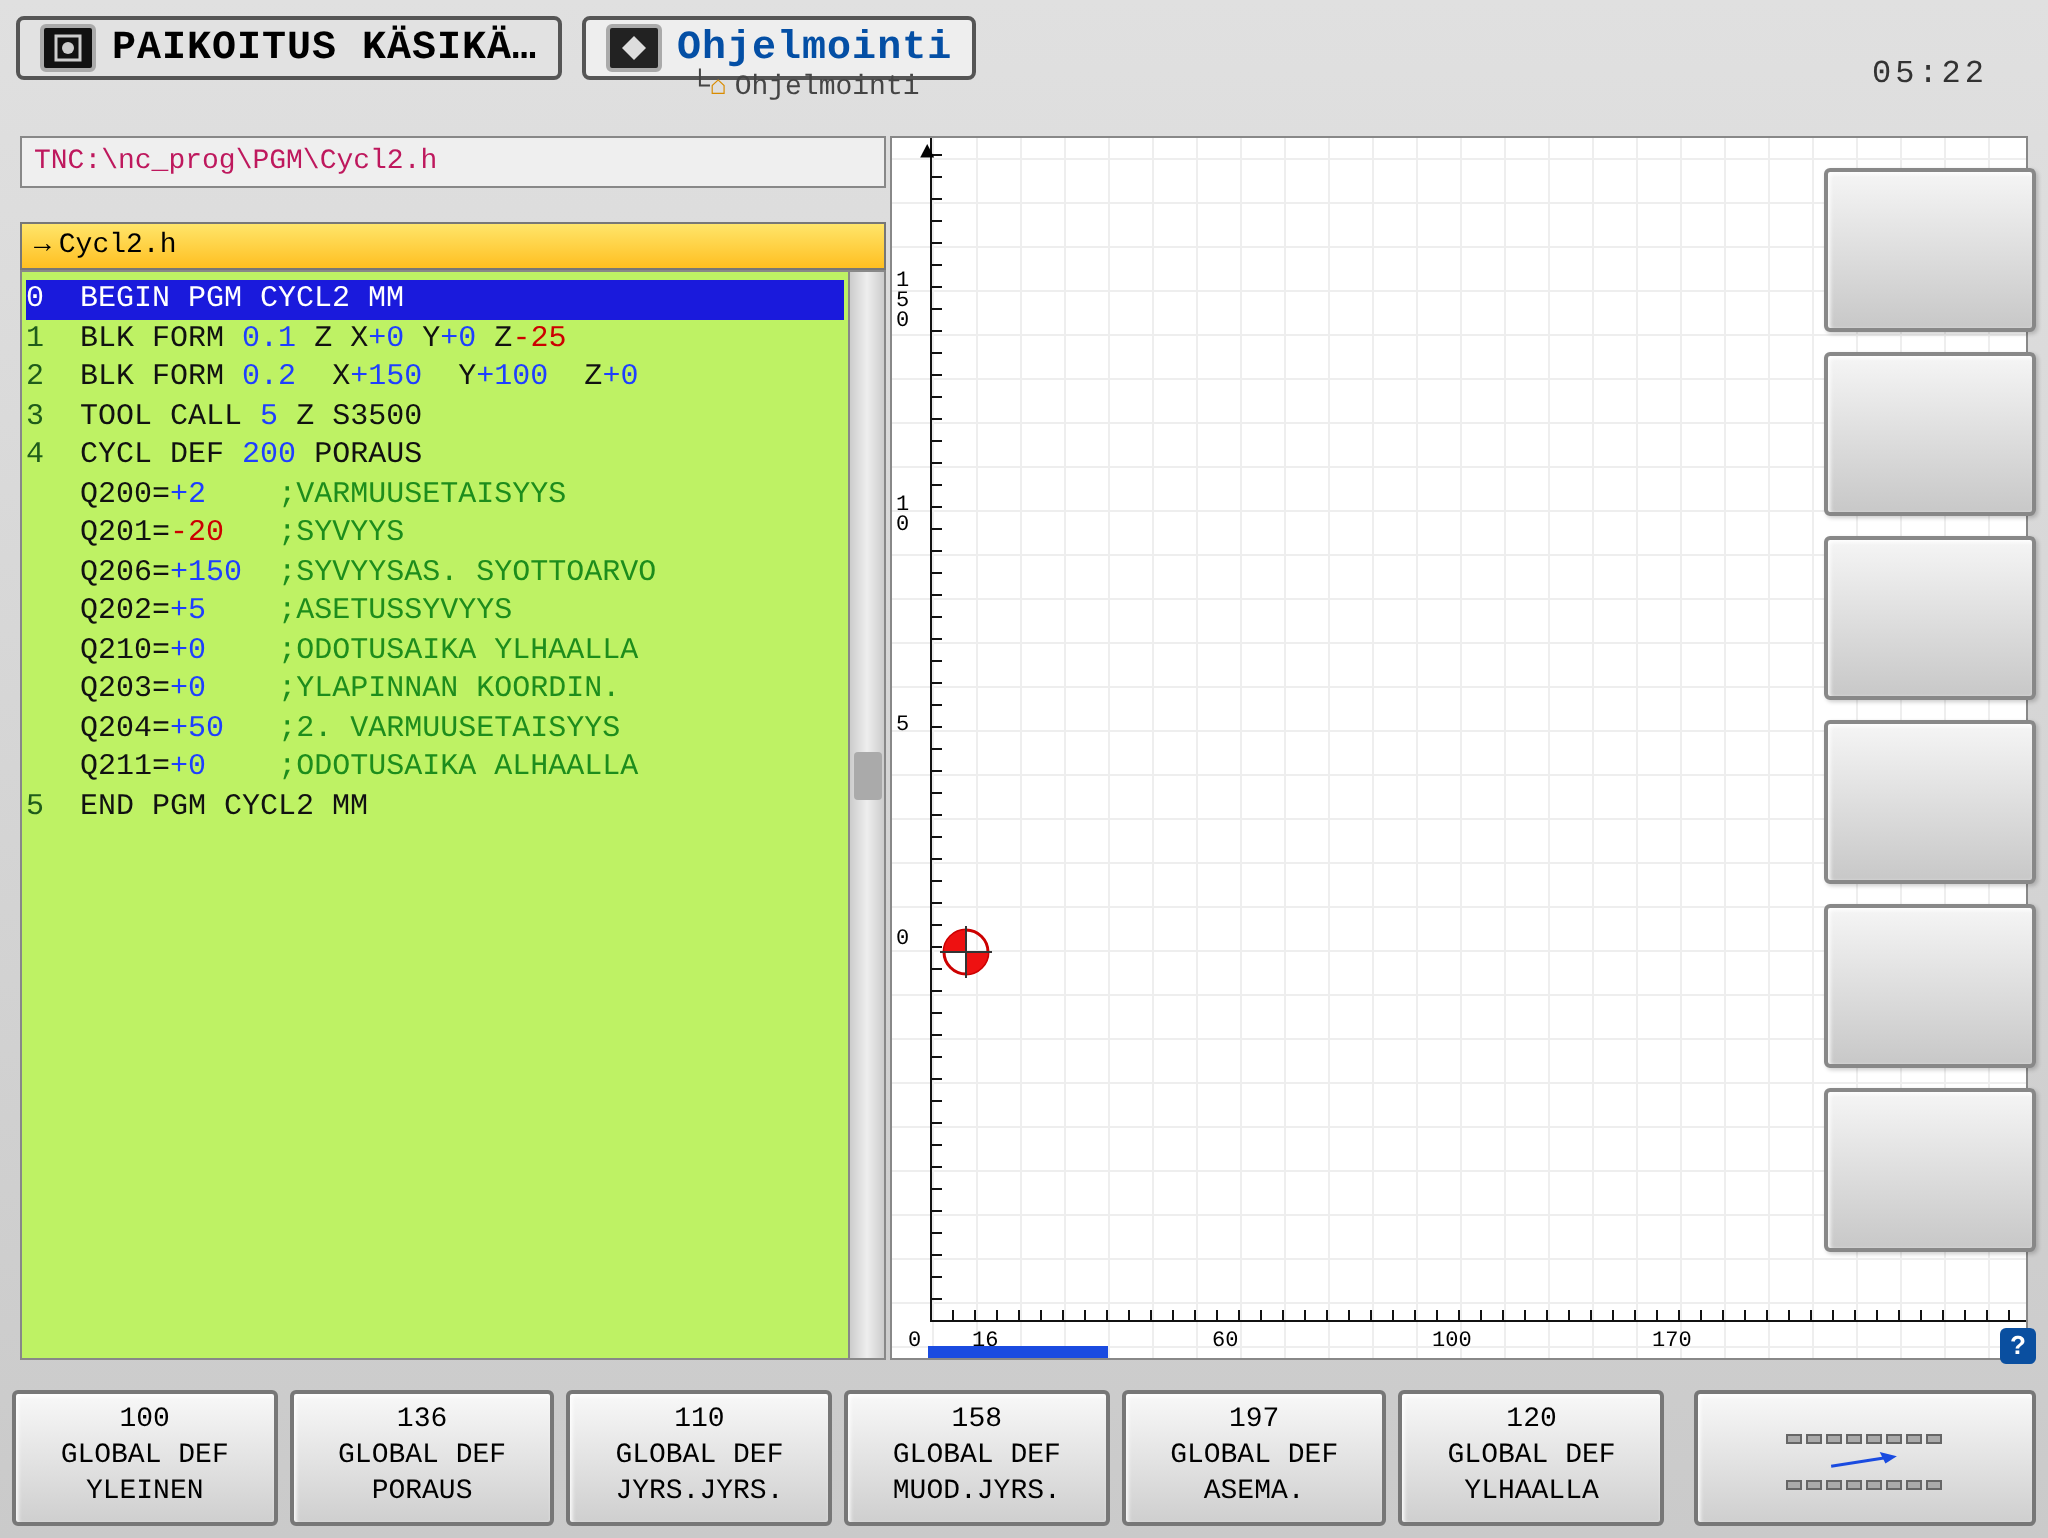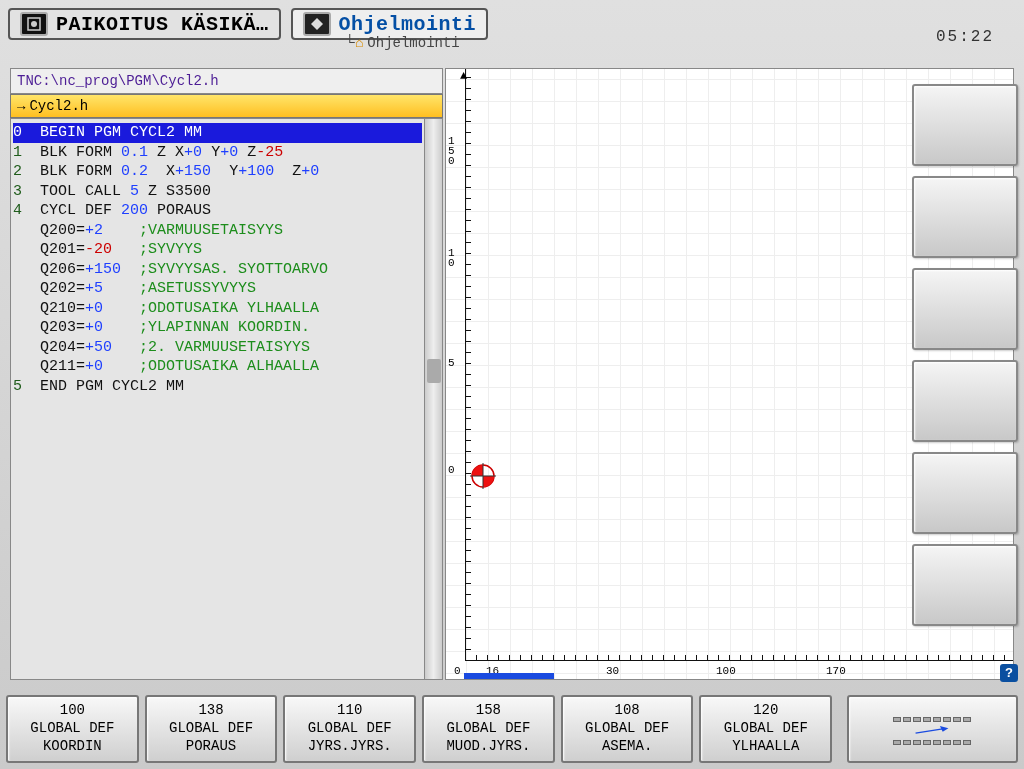--- a/index.html
+++ b/index.html
@@ -12,25 +12,25 @@
 .tab2 { margin-left: 10px; color: #044fa5; background: #eee; }
 .tab2sub { position: absolute; left:345px; top:34px; font-size:14px; color:#444; font-family: Arial, sans-serif; }
 .tab2sub .folder { color:#d98c00; margin-right:4px; }
 .clock { position:absolute; right:30px; top:28px; font-size:16px; color:#333; letter-spacing:2px; font-family:"Courier New",monospace; }
 
 .icon-box { width:28px; height:24px; background:#111; margin-right:8px; display:inline-flex; align-items:center; justify-content:center; border:2px solid #aaa; border-radius:3px; }
 .icon-box svg { width:16px; height:16px; fill:#ddd; }
 
 .main { display: flex; padding: 0 10px; gap: 0; height: 612px; }
 .left { width: 433px; display:flex; flex-direction: column; }
-.pathbar { height: 26px; background:#EFEFEF; border:1px solid #888; font-size:14px; padding:4px 6px; color:#4c1d95; font-family:"Courier New",monospace; }
-.filebar { display:flex; align-items:center; }
+.pathbar { height: 26px; background:#EFEFEF; border:1px solid #888; font-size:14px; padding:4px 6px; color:#be185d; font-family:"Courier New",monospace; }
+.filebar { display:flex; align-items:center;margin-top:17px; }
 .filebar .yellow { flex:1; background: linear-gradient(#ffe56a,#ffbf21); border:1px solid #777; height:24px; padding:3px 6px; font-size:14px; font-family:"Courier New",monospace; }
 .filebar .arrow { font-weight:bold; margin-right:4px; }
-.scrollbox { display:flex; flex:1; border:1px solid #888; background:#e5e5e5;justify-content:space-between; }
+.scrollbox { display:flex; flex:1; border:1px solid #888; background:#bef264;justify-content:space-between; }
 .code { flex:1; padding:4px 2px; font-family:"Courier New",monospace; font-size:15px; line-height:19.5px; white-space: pre; overflow:hidden; }
 .vscroll { width:18px; background:linear-gradient(to right,#ccc,#eee,#ccc); border-left:1px solid #888; position:relative; }
 .vscroll .thumb { position:absolute; top:240px; left:2px; width:14px; height:24px; background:#aaa; border-radius:2px; }
 
 .ln { color:#1f5c1b; display:inline-block; width:18px; text-align:left; }
 .selrow { background:#1a1adc; color:#fff; display:inline-block; width:100%; }
 .kw { color:#111; }
 .num { color:#1e3fff; }
 .neg { color:#cc0000; }
 .cj { color:#1d8d1c; }
@@ -123,21 +123,21 @@
   <div class="right">
     <div class="plot">
       <div class="grid-bg"></div>
       <div class="axis-y"></div>
       <div class="axis-x"></div>
       <div class="ticks-x"></div>
       <div class="ticks-y"></div>
       <span class="arrow-y">▲</span>
       <span class="xl" style="left:8px">0</span>
       <span class="xl" style="left:40px">16</span>
-      <span class="xl" style="left:160px">30</span>
+      <span class="xl" style="left:160px">60</span>
       <span class="xl" style="left:270px">100</span>
       <span class="xl" style="left:380px">170</span>
       <span class="yl" style="top:66px">1</span>
       <span class="yl" style="top:76px">5</span>
       <span class="yl" style="top:86px">0</span>
       <span class="yl" style="top:178px">1</span>
       <span class="yl" style="top:188px">0</span>
       <span class="yl" style="top:288px">5</span>
       <span class="yl" style="top:395px">0</span>
       <div class="origin-marker">
@@ -161,39 +161,39 @@
   <div class="rbtn"></div>
   <div class="rbtn"></div>
   <div class="rbtn"></div>
 </div>
 <div class="help-icon">?</div>
 
 <div class="bottom">
   <div class="bbtn">
       <div>100</div>
       <div>GLOBAL DEF</div>
-      <div>KOORDIN</div>
-    </div>
-  <div class="bbtn">
-      <div>138</div>
+      <div>YLEINEN</div>
+    </div>
+  <div class="bbtn">
+      <div>136</div>
       <div>GLOBAL DEF</div>
       <div>PORAUS</div>
     </div>
   <div class="bbtn">
       <div>110</div>
       <div>GLOBAL DEF</div>
       <div>JYRS.JYRS.</div>
     </div>
   <div class="bbtn">
       <div>158</div>
       <div>GLOBAL DEF</div>
       <div>MUOD.JYRS.</div>
     </div>
   <div class="bbtn">
-      <div>108</div>
+      <div>197</div>
       <div>GLOBAL DEF</div>
       <div>ASEMA.</div>
     </div>
   <div class="bbtn">
       <div>120</div>
       <div>GLOBAL DEF</div>
       <div>YLHAALLA</div>
     </div>
   <div class="bbtn" style="flex:0.02;border:none;background:none;box-shadow:none"></div>
   <div class="bbtn final">

